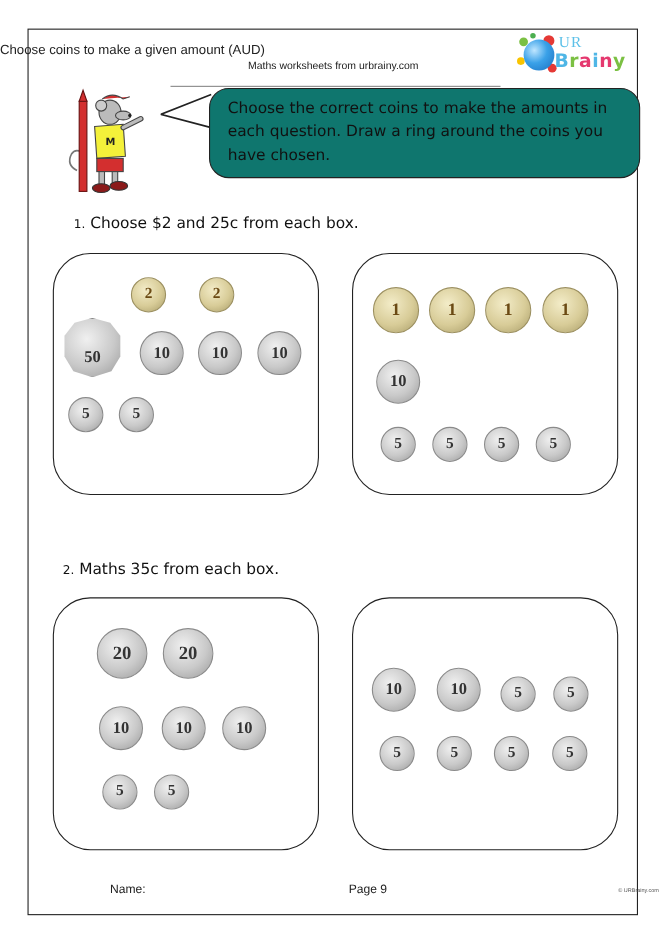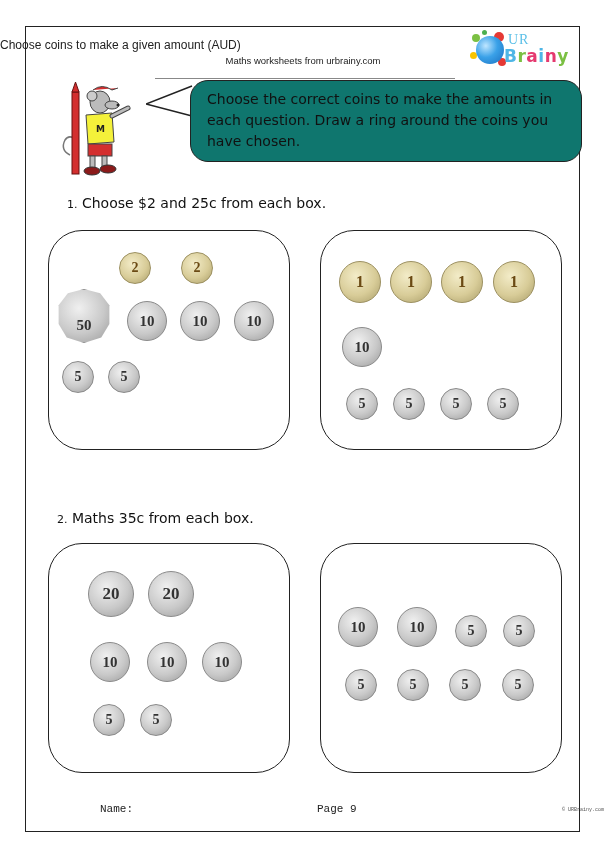--- a/index.html
+++ b/index.html
@@ -20,21 +20,21 @@
   .bubble-tail { position:absolute; left:146px; top:82px; width:50px; height:40px; }
   .question { position:absolute; font-family:"DejaVu Sans", sans-serif; font-size:14px; color:#111; }
   .question .num { font-size:11px; }
   .box { position:absolute; border:1.5px solid #222; border-radius:34px; box-sizing:border-box; background:#fff; }
   .coin { position:absolute; border-radius:50%; box-sizing:border-box; display:flex; align-items:center; justify-content:center;
     font-family:"Liberation Serif", serif; font-weight:bold; }
   .coin.silver { background: radial-gradient(circle at 40% 35%, #f0f0f0 0%, #c9c9c9 55%, #9a9a9a 100%); border:1.5px solid #8a8a8a; color:#333; }
   .coin.gold { background: radial-gradient(circle at 40% 35%, #f3ecc8 0%, #d8cc98 55%, #a89c68 100%); border:1.5px solid #9c9060; color:#6b4a14; }
   .coin.fifty { border-radius:12px; clip-path: polygon(50% 0%, 80% 8%, 97% 30%, 97% 65%, 82% 90%, 50% 100%, 18% 90%, 3% 65%, 3% 30%, 20% 8%); }
   .coin span { position:relative; }
-  .footer { position:absolute; font-family:Liberation Mono, monospace; color:#222;padding-left:44px; }
+  .footer { position:absolute; font-family:Liberation Sans, sans-serif; color:#222;padding-left:44px; }
 </style>
 </head>
 <body>
 
 <div class="page"></div>
 
 <div class="title">Choose coins to make a given amount (AUD)</div>
 <div class="subtitle">Maths worksheets from urbrainy.com</div>
 <div class="header-rule"></div>
 

